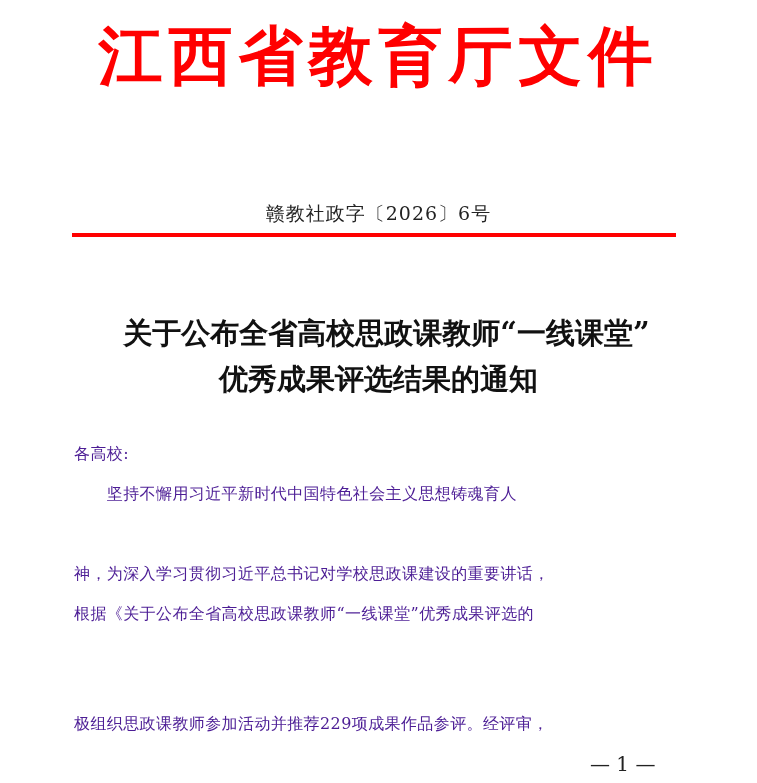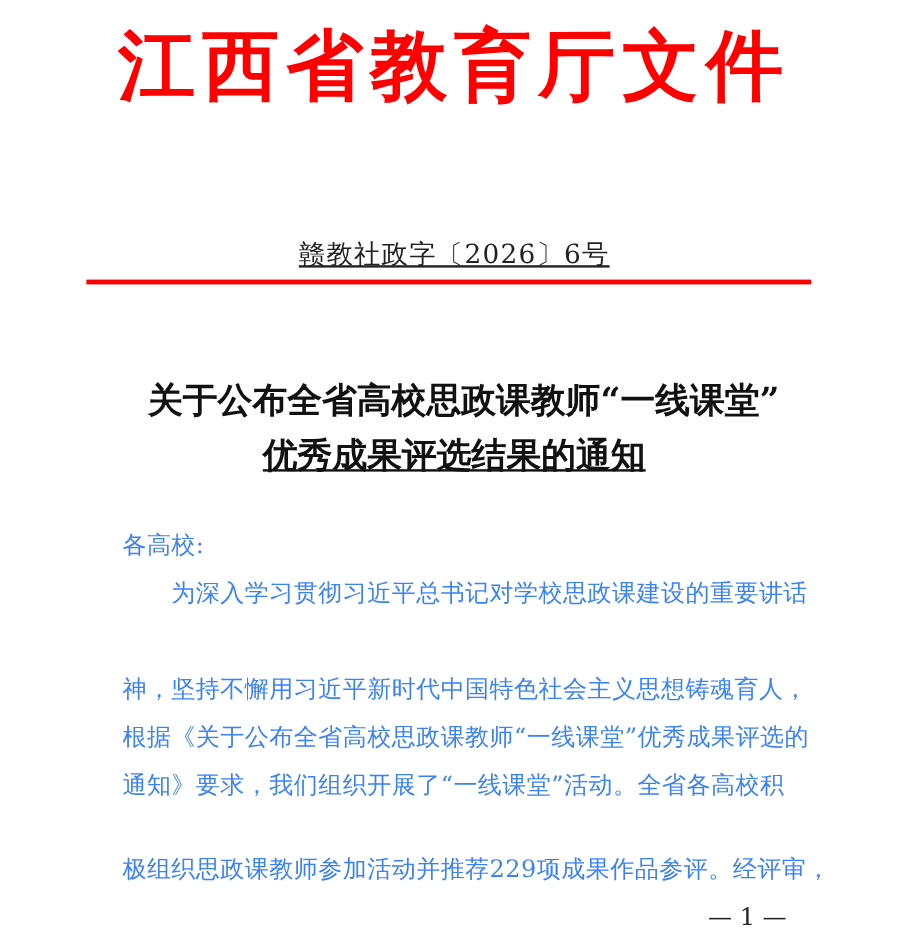--- a/index.html
+++ b/index.html
@@ -7,34 +7,34 @@
   .page { position: absolute; left: 0; top: 0; width: 757px; height: 783px; background: #fff; padding-left: 38px; }
   .masthead {
     position: absolute; left: 0; top: 14px; width: 757px; text-align: center;
     font-family: "DejaVu Serif", "Liberation Serif", serif;
     font-size: 64px; line-height: 84px; letter-spacing: 6px; font-weight: bold;
     color: #ff0000; white-space: nowrap;
   }
   .docno {
     position: absolute; left: 0; top: 198px; width: 757px; text-align: center;
     font-family: "DejaVu Serif", "Liberation Serif", serif;
-    font-size: 22px; line-height: 30px; color: #222; letter-spacing: 1px; white-space: nowrap; text-decoration: underline;
+    font-size: 19px; line-height: 30px; color: #222; letter-spacing: 1px; white-space: nowrap;
   }
   .redline { position: absolute; left: 72px; top: 233px; width: 604px; height: 4px; background: #ff0000; }
   .title {
     position: absolute; left: 0; width: 757px; text-align: center;
     font-family: "DejaVu Serif", "Liberation Serif", serif;
     font-size: 29px; font-weight: bold; color: #111; white-space: nowrap;
   }
   .title.l1 { top: 312px; line-height: 42px; left: 8px; }
-  .title.l2 { top: 358px; line-height: 42px; text-decoration: underline; }
+  .title.l2 { top: 358px; line-height: 42px; }
   .body-text {
     position: absolute; left: 74px; width: 620px;
     font-family: "DejaVu Serif", "Liberation Serif", serif;
-    font-size: 20px; color: #3b82f6; white-space: nowrap; letter-spacing: 0.4px; margin-left: 28px;
+    font-size: 16px; color: #4c1d95; white-space: nowrap; letter-spacing: 0.4px;
   }
   .salutation { top: 438px; line-height: 32px; }
   .para-line { line-height: 32px; }
   .pageno {
     position: absolute; left: 590px; top: 750px;
     font-family: "DejaVu Serif", "Liberation Serif", serif;
     font-size: 20px; color: #222; white-space: nowrap; line-height: 28px;
   }
 </style>
 </head>
@@ -43,20 +43,19 @@
 <div class="page">
   <div class="masthead">江西省教育厅文件</div>
   <div class="docno">赣教社政字〔2026〕6号</div>
   <div class="redline"></div>
 
   <div class="title l1">关于公布全省高校思政课教师“一线课堂”</div>
   <div class="title l2">优秀成果评选结果的通知</div>
 
   <div class="body-text salutation">各高校:</div>
 
-  <div class="body-text para-line" style="top:478px">　　为深入学习贯彻习近平总书记对学校思政课建设的重要讲话</div>
-  <div class="body-text para-line" style="top:558px">神，坚持不懈用习近平新时代中国特色社会主义思想铸魂育人，</div>
+  <div class="body-text para-line" style="top:478px">　　坚持不懈用习近平新时代中国特色社会主义思想铸魂育人</div>
+  <div class="body-text para-line" style="top:558px">神，为深入学习贯彻习近平总书记对学校思政课建设的重要讲话，</div>
   <div class="body-text para-line" style="top:598px">根据《关于公布全省高校思政课教师“一线课堂”优秀成果评选的</div>
-  <div class="body-text para-line" style="top:638px">通知》要求，我们组织开展了“一线课堂”活动。全省各高校积</div>
   <div class="body-text para-line" style="top:708px">极组织思政课教师参加活动并推荐229项成果作品参评。经评审，</div>
 
   <div class="pageno">— 1 —</div>
 </div>
 
 </body></html>

